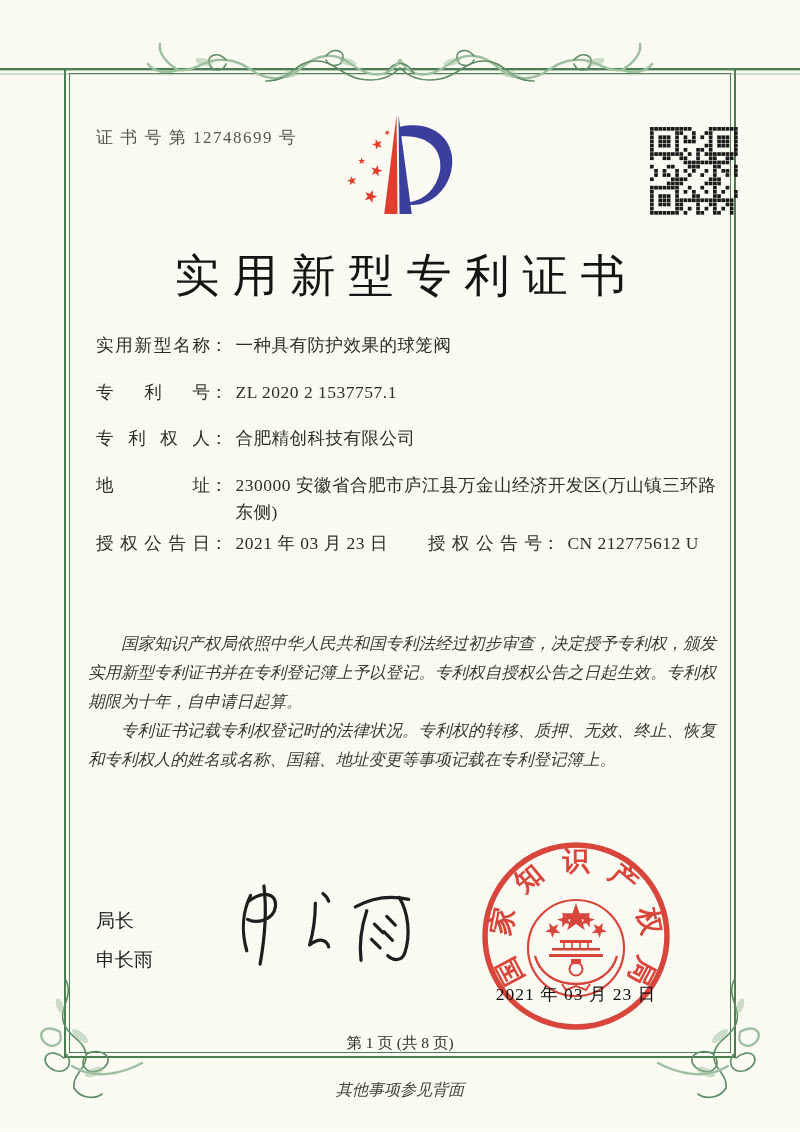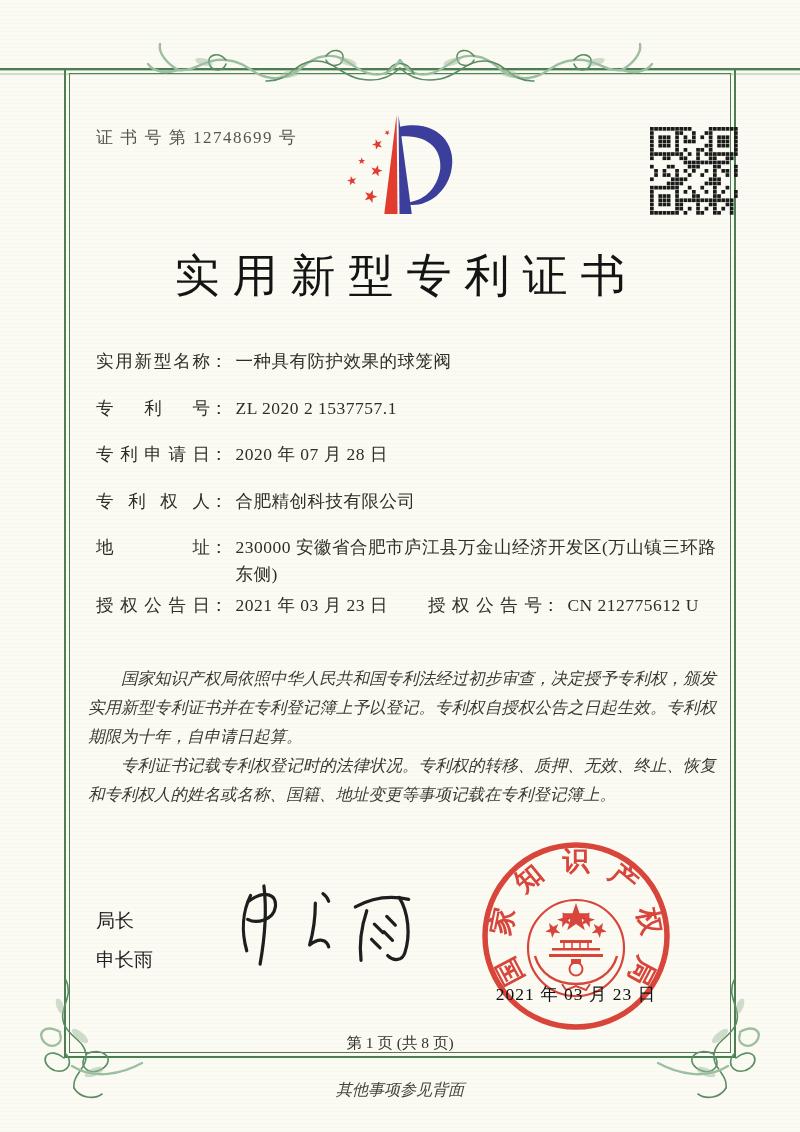--- a/index.html
+++ b/index.html
@@ -34,33 +34,33 @@
   .o-leaf{fill:var(--ornament-green);opacity:.5;}
 
   .cert-no{position:absolute;left:96px;top:126px;font-size:17px;color:#55554a;
     letter-spacing:1.5px;z-index:4;font-family:Liberation Serif, serif;}
   .logo{position:absolute;left:336px;top:112px;z-index:4;}
   .qr{position:absolute;left:650px;top:127px;z-index:4;}
   .qr rect{fill:#1b1b1b;}
   .title{position:absolute;left:0;right:0;top:246px;text-align:center;font-size:45px;
     letter-spacing:13px;padding-left:13px;color:#141414;font-weight:500;z-index:4;}
 
-  .fields{position:absolute;left:96px;top:348px;width:624px;font-size:17.5px;
+  .fields{position:absolute;left:96px;top:332px;width:624px;font-size:17.5px;
     color:#2e2e26;z-index:4;}
   .frow{margin-bottom:20.5px;line-height:26px;white-space:nowrap;}
   .flabel{display:inline-block;width:114px;text-align:justify;text-align-last:justify;
     vertical-align:top;}
   .fcolon{margin-right:8px;vertical-align:top;display:inline-block;}
   .fvalue{letter-spacing:.5px;}
   .addr-row{margin-bottom:4px;}
   .fvalue-addr{display:inline-block;width:492px;vertical-align:top;white-space:normal;
     line-height:27px;}
   .grant-group{display:inline-block;margin-left:40px;}
 
-  .body-text{position:absolute;left:88px;top:664px;width:628px;font-size:16.5px;
+  .body-text{position:absolute;left:88px;top:629px;width:628px;font-size:16.5px;
     line-height:29px;font-style:italic;color:#3a3a30;text-align:justify;z-index:4;}
   .body-text p{margin:0;text-indent:2em;}
 
   .officer{position:absolute;left:96px;top:908px;font-size:19px;color:#222;z-index:5;}
   .officer div{margin-bottom:13px;}
   .sig-svg{position:absolute;left:222px;top:876px;z-index:5;}
   .sig-svg path{stroke:#1e1e1e;stroke-width:3.4;fill:none;stroke-linecap:round;
     stroke-linejoin:round;}
 
   .seal-svg{position:absolute;left:470px;top:836px;opacity:.93;z-index:4;}
@@ -397,23 +397,20 @@
   <div class="title">实用新型专利证书</div>
 
   <div class="fields">
     <div class="frow">
       <span class="flabel">实用新型名称</span><span class="fcolon">：</span><span class="fvalue">一种具有防护效果的球笼阀</span>
     </div>
     <div class="frow">
       <span class="flabel">专利号</span><span class="fcolon">：</span><span class="fvalue">ZL 2020 2 1537757.1</span>
     </div>
     <div class="frow">
-      <span class="flabel">专利申请日</span><span class="fcolon">：</span><span class="fvalue">2020 年 07 月 28 日</span>
-    </div>
-    <div class="frow">
       <span class="flabel">专利权人</span><span class="fcolon">：</span><span class="fvalue">合肥精创科技有限公司</span>
     </div>
     <div class="frow addr-row">
       <span class="flabel">地址</span><span class="fcolon">：</span><span class="fvalue fvalue-addr">230000 安徽省合肥市庐江县万金山经济开发区(万山镇三环路东侧)</span>
     </div>
     <div class="frow">
       <span class="flabel">授权公告日</span><span class="fcolon">：</span><span class="fvalue">2021 年 03 月 23 日</span><span class="grant-group"><span class="flabel">授权公告号</span><span class="fcolon">：</span><span class="fvalue">CN 212775612 U</span></span>
     </div>
   </div>
 

